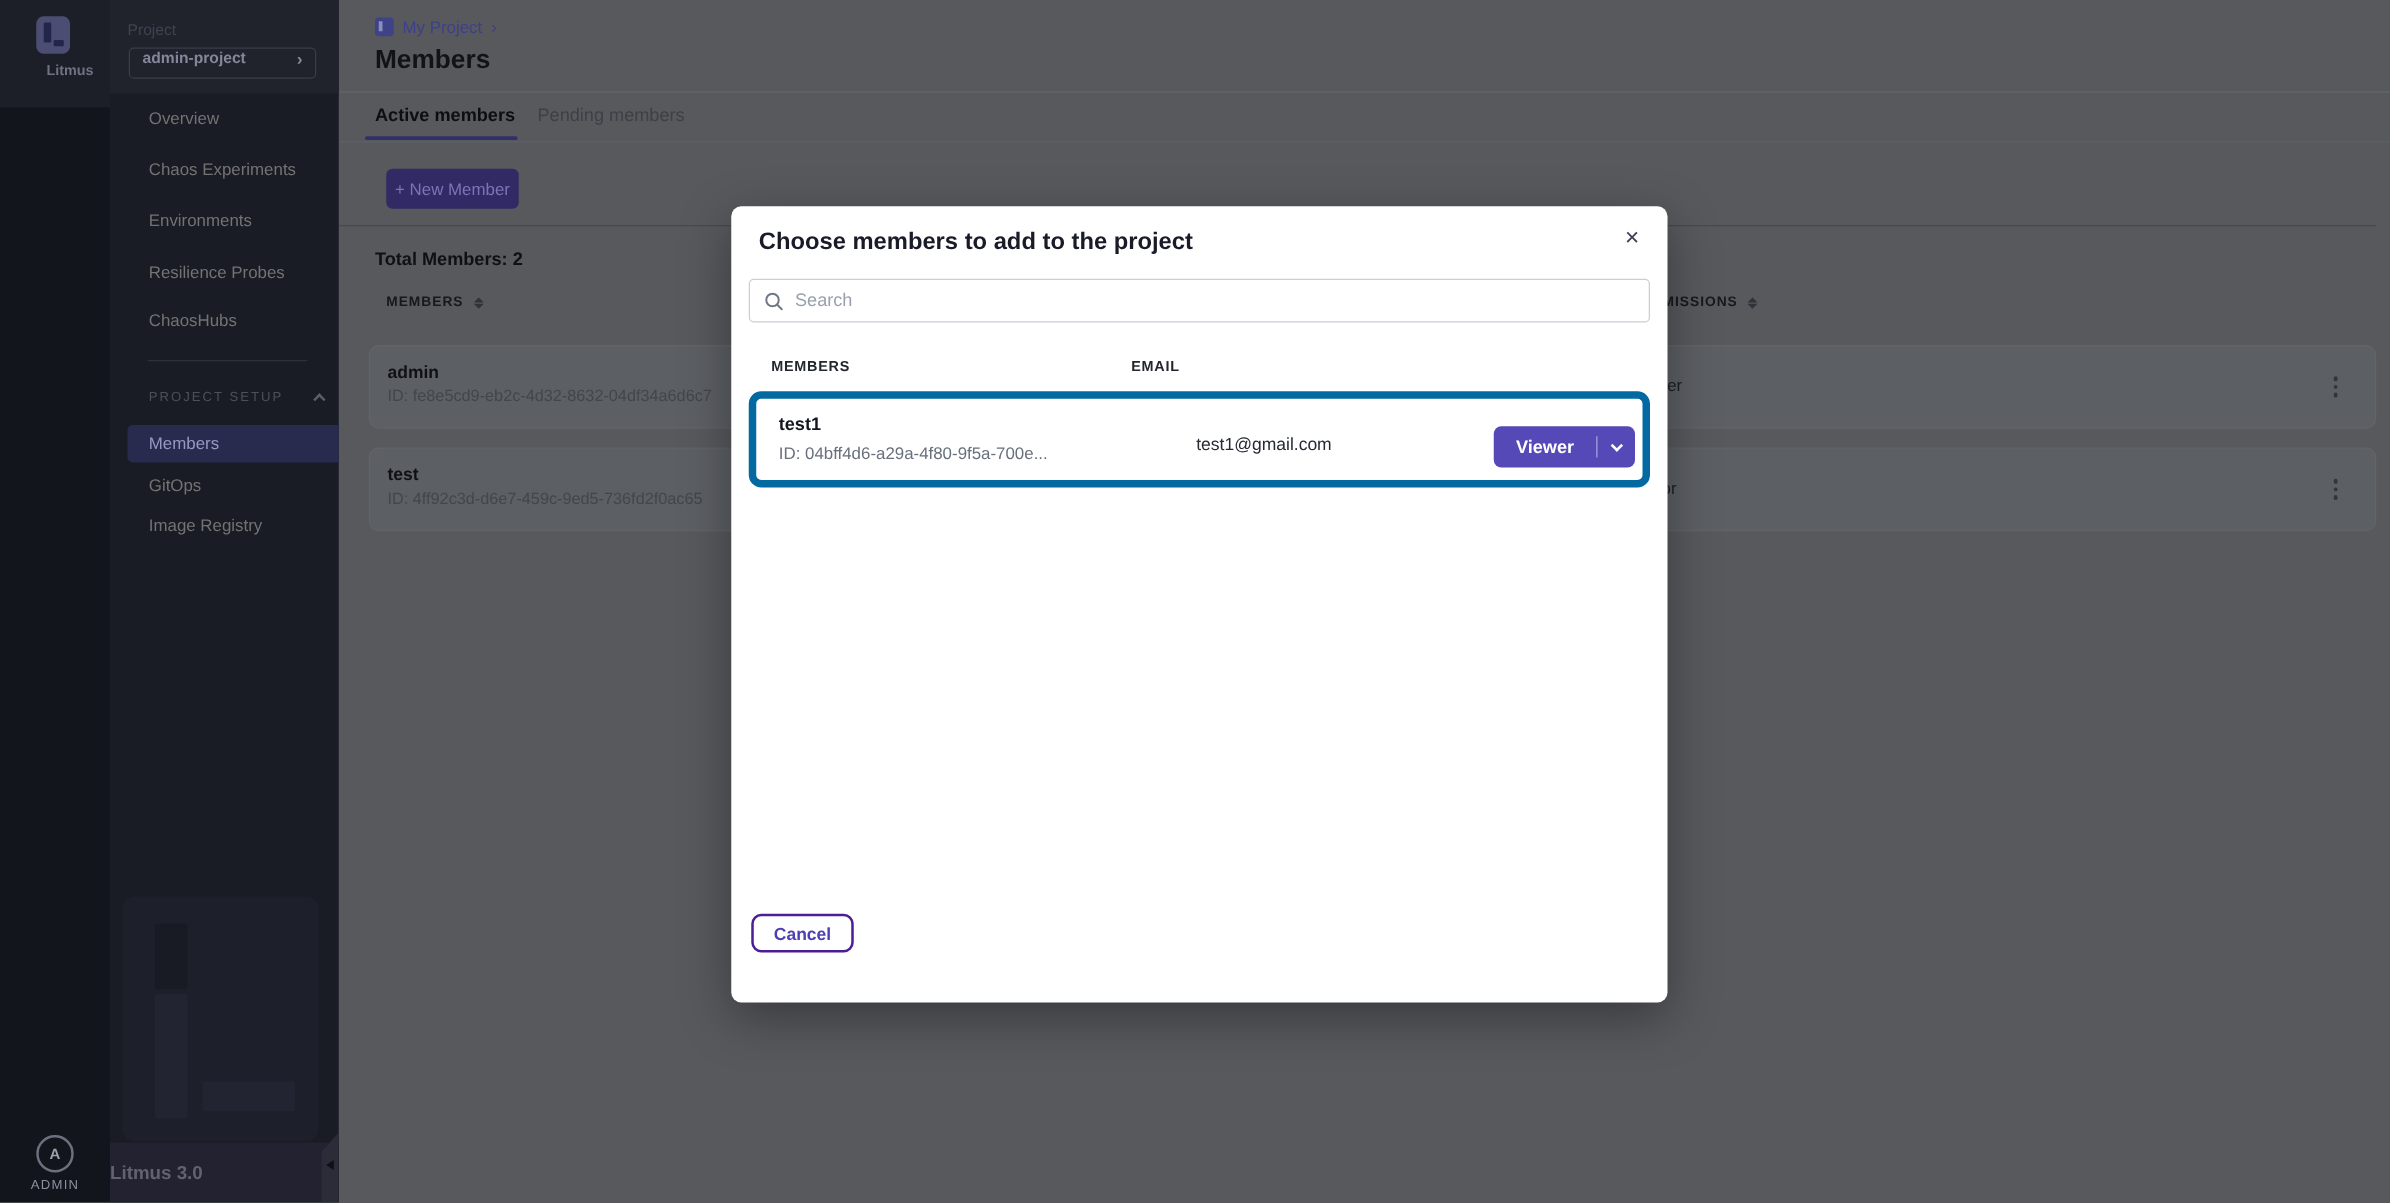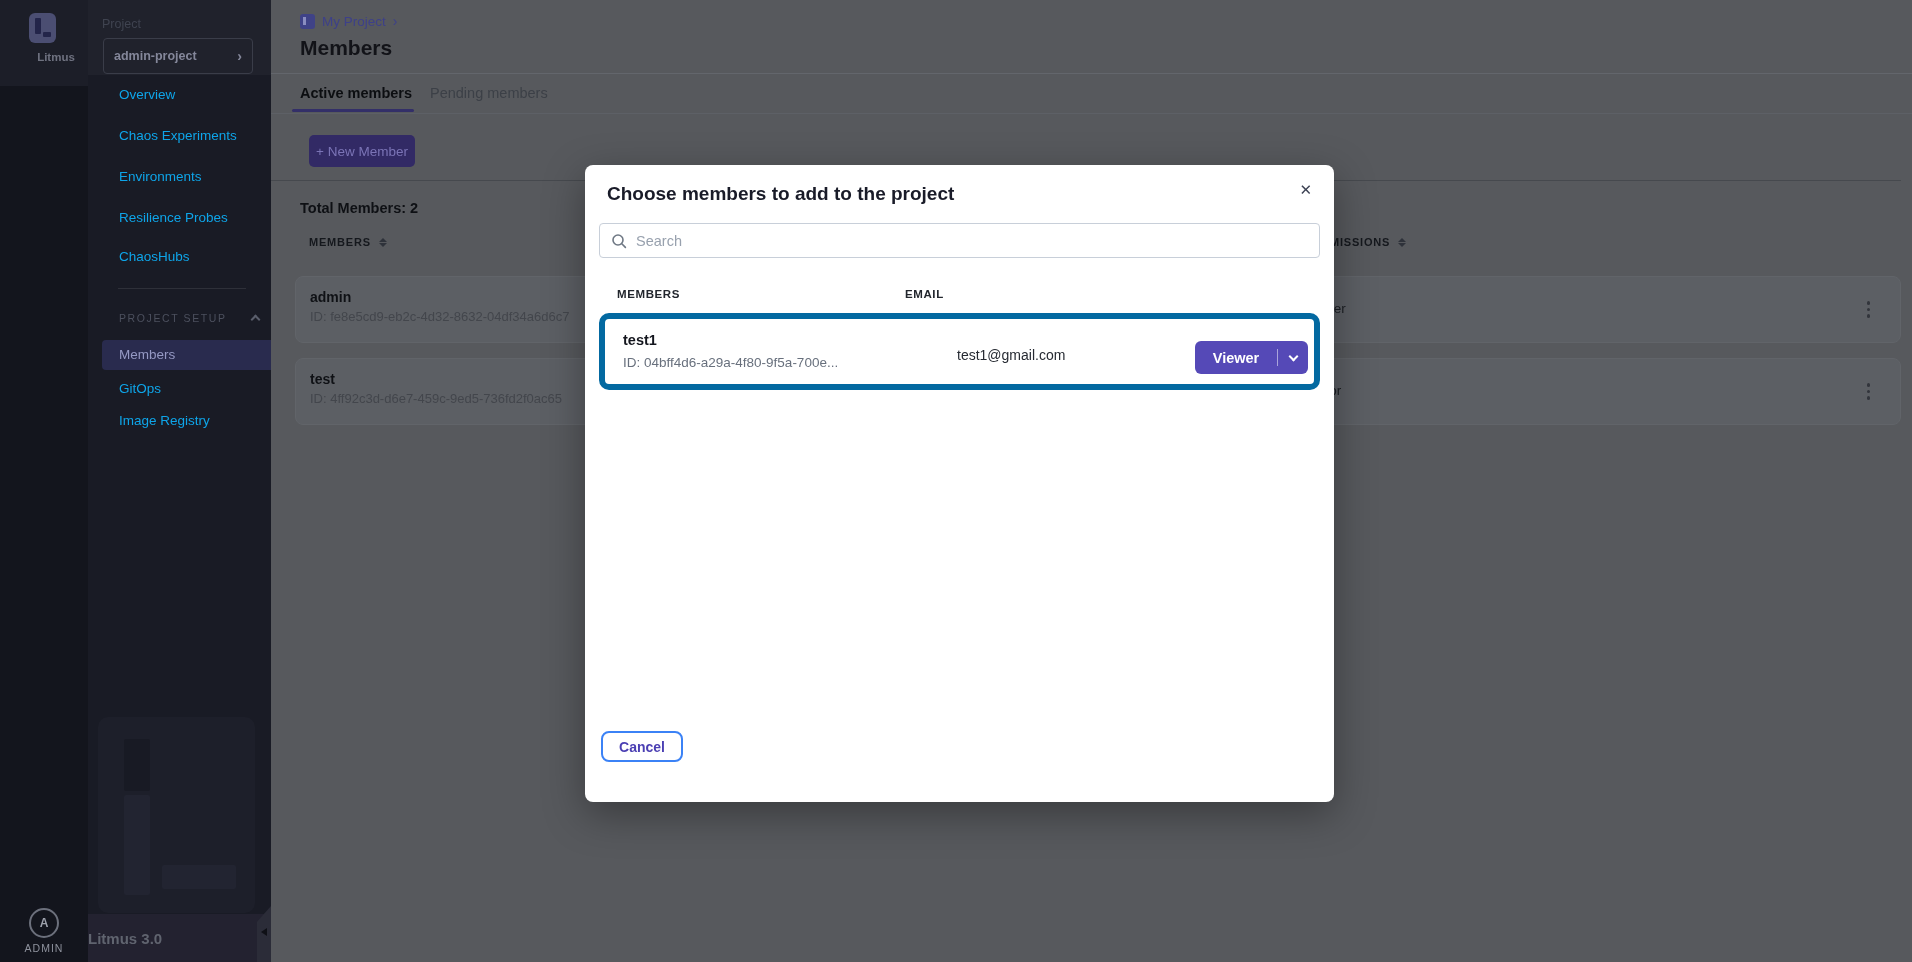--- a/index.html
+++ b/index.html
@@ -14,24 +14,24 @@
   .logo-dot { position:absolute; right:5px; bottom:6px; width:8px; height:5px; background:#23254a; border-radius:1px; }
   .logo-word { position:absolute; left:0; top:51px; width:88px; text-align:center; font-size:11.5px; font-weight:bold; color:#6f7280;margin-left:12px; }
   .avatar-wrap { position:absolute; left:0; bottom:8px; width:88px; text-align:center; }
   .avatar { width:30px; height:30px; margin:0 auto; border:2px solid #6c707c; border-radius:50%; display:flex; align-items:center; justify-content:center; color:#9da1ac; font-size:12px; font-weight:bold; }
   .avatar-label { margin-top:4px; font-size:10.5px; color:#8d919c; letter-spacing:1px; }
 
   
   .sidebar { position:absolute; left:88px; top:0; width:183px; height:962px; background:#191b25; z-index:2; }
   .sidebar-top { position:absolute; left:0; top:0; width:183px; height:75px; background:#20222c; }
   .project-label { position:absolute; left:14px; top:17px; font-size:12.5px; color:#3f4350; }
-  .project-select { position:absolute; left:15px; top:38px; width:150px; height:36px; border:1px solid #3a3d49; border-radius:4px; display:flex; align-items:center; justify-content:space-between; padding:0 10px; }
+  .project-select { position:absolute; left:15px; top:38px; width:150px; height:25px; border:1px solid #3a3d49; border-radius:4px; display:flex; align-items:flex-start; justify-content:space-between; padding:0 10px; }
   .project-select .val { font-size:12.5px; font-weight:bold; color:#84879a; }
   .project-select .chev { font-size:14px; color:#84879a; font-weight:bold; }
-  .nav-item { position:absolute; left:0; width:183px; height:30px; line-height:30px; padding-left:31px; font-size:13.5px; color:#0ea5e9; cursor:pointer; }
+  .nav-item { position:absolute; left:0; width:183px; height:30px; line-height:30px; padding-left:31px; font-size:13.5px; color:#737373; cursor:pointer; }
   .nav-divider { position:absolute; left:30px; top:288px; width:128px; height:1px; background:#2e3039; }
   .section-head { position:absolute; left:31px; top:312px; width:140px; font-size:10.5px; letter-spacing:1.6px; color:#4c505e; display:flex; justify-content:space-between; align-items:center; }
   .chev-up { width:7px; height:7px; border-left:2px solid #5a5e6c; border-top:2px solid #5a5e6c; transform:rotate(45deg); margin-top:3px; }
   .nav-item.active { left:14px; width:169px; background:#292b4e; border-radius:4px 0 0 4px; color:#9599c4; padding-left:17px; }
   .promo-card { position:absolute; left:10px; top:717px; width:157px; height:196px; background:#1d1f2a; border-radius:10px; }
   .promo-a { position:absolute; left:26px; top:22px; width:26px; height:52px; background:#181a24; border-radius:2px; }
   .promo-b { position:absolute; left:26px; top:78px; width:26px; height:100px; background:#222431; border-radius:2px; }
   .promo-c { position:absolute; left:64px; top:148px; width:74px; height:24px; background:#222431; border-radius:2px; }
   .sidebar-bottom { position:absolute; left:0; bottom:0; width:183px; height:48px; background:#232230; display:flex; align-items:center; }
   .version { font-size:15px; font-weight:bold; color:#60646f; }
@@ -82,21 +82,21 @@
   .mcol.c1 { left:32px; } .mcol.c2 { left:320px; }
   .modal-row { position:absolute; left:14px; top:148px; width:721px; height:77px; border:6px solid #0369a1; border-radius:10px; background:#fff; }
   .modal-row .nm { position:absolute; left:18px; top:13px; font-size:14.5px; font-weight:bold; color:#14161e; }
   .modal-row .id { position:absolute; left:18px; top:36px; font-size:13.5px; color:#68707d; }
   .modal-row .em { position:absolute; left:306px; top:28px; font-size:14px; color:#262a32;margin-left:46px; }
   .role-btn { position:absolute; left:590px; top:22px; width:113px; height:33px; background:#5549b7; border:none; border-radius:6px; display:flex; align-items:center; cursor:pointer; padding:0; }
   .role-btn .lbl { flex:1; text-align:center; color:#ffffff; font-size:14.5px; font-weight:bold; font-family:inherit; }
   .role-btn .sep { width:1px; height:17px; background:rgba(255,255,255,0.5); }
   .role-btn .caret-zone { width:30px; display:flex; justify-content:center; }
   .caret-dn { width:7px; height:7px; border-right:2px solid #fff; border-bottom:2px solid #fff; transform:rotate(45deg); margin-top:-3px; }
-  .btn-cancel { position:absolute; left:16px; bottom:40px; width:82px; height:31px; background:#ffffff; border:2px solid #3b82f6; border-radius:8px; color:#4b3fb3; font-size:14px; font-weight:bold; font-family:inherit; cursor:pointer; }
+  .btn-cancel { position:absolute; left:16px; bottom:40px; width:82px; height:31px; background:#ffffff; border:2px solid #4c1d95; border-radius:8px; color:#4b3fb3; font-size:14px; font-weight:bold; font-family:inherit; cursor:pointer; }
 </style>
 </head>
 <body>
 
 <div class="rail">
   <div class="rail-top"></div>
   <div class="logo-block">
     <div class="logo-bar"></div>
     <div class="logo-dot"></div>
   </div>

